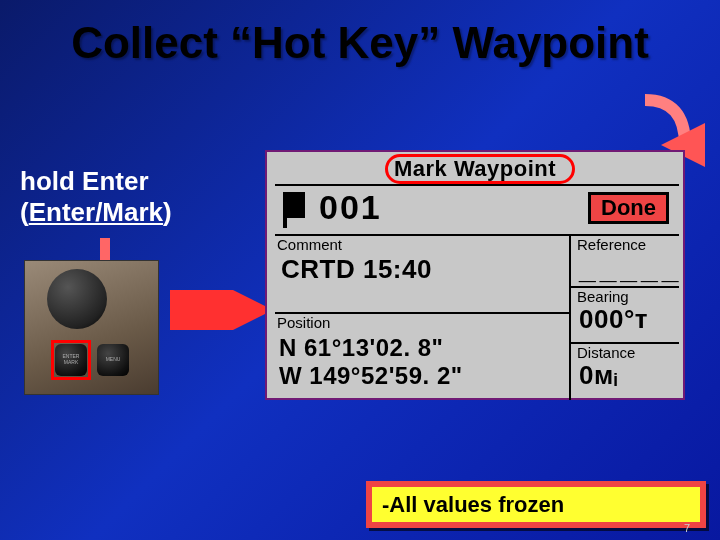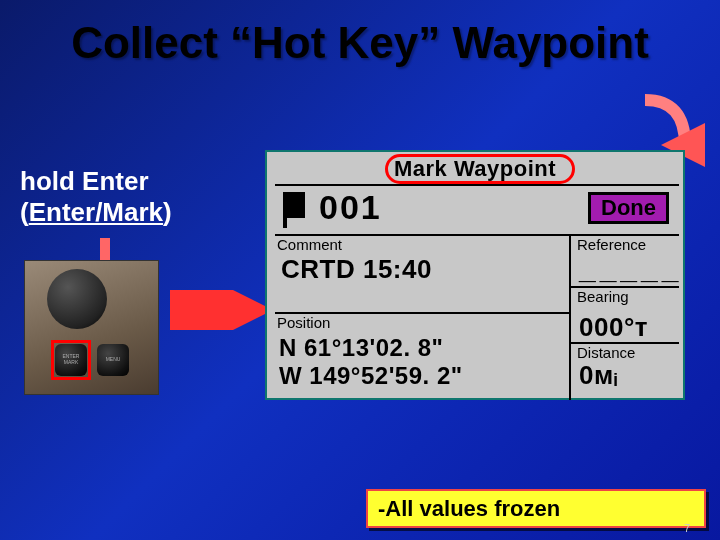--- a/index.html
+++ b/index.html
@@ -90,21 +90,21 @@
   }
 
   
   .screen {
     position: absolute;
     top: 150px;
     left: 265px;
     width: 420px;
     height: 250px;
     background: #c8c8c8;
-    border: 2px solid #0f766e;
+    border: 2px solid #701a75;
     font-family: "Arial Black", Arial, sans-serif;
   }
   .scr-title {
     position: absolute;
     top: 4px; left: 0; width: 100%;
     text-align: center;
     font-size: 22px; font-weight: 900;
     color: #000;
     letter-spacing: 0.5px;
   }
@@ -135,21 +135,21 @@
     letter-spacing: 2px;
     color: #000;
   }
   .done-btn {
     position: absolute;
     top: 40px; right: 14px;
     border: 3px solid #000;
     padding: 0 10px;
     font-size: 22px; font-weight: 900;
     color: #000;
-    background: #a21caf;
+    background: #ef4444;
   }
   .label {
     position: absolute;
     font-size: 15px;
     color: #000;
     font-weight: 400;
     font-family: Arial, sans-serif;
   }
   .value {
     position: absolute;
@@ -163,21 +163,21 @@
   .hr { position: absolute; background: #000; height: 2px; }
   .vr { position: absolute; background: #000; width: 2px; }
 
   
   .note {
     position: absolute;
     bottom: 12px;
     right: 14px;
     width: 340px;
     background: #ffff30;
-    border: 2px solid #ef4444;
+    border: 6px solid #ef4444;
     box-shadow: 3px 3px 0 rgba(0,0,0,0.6);
     padding: 4px 10px;
     font-size: 22px;
     font-weight: bold;
     color: #000;
     line-height: 1.25;
   }
   .pagenum {
     position: absolute;
     bottom: 6px; right: 30px;
@@ -247,21 +247,21 @@
   <div class="vr" style="top:82px;left:302px;height:166px;"></div>
 
   <div class="label" style="top:84px;left:10px;">Comment</div>
   <div class="value" style="top:102px;left:14px;">CRTD 15:40</div>
 
   <div class="label" style="top:84px;left:310px;">Reference</div>
   <div class="value" style="top:100px;left:312px;font-size:30px;letter-spacing:4px;">_____</div>
 
   <div class="hr" style="top:134px;left:302px;width:110px;"></div>
   <div class="label" style="top:136px;left:310px;">Bearing</div>
-  <div class="value" style="top:152px;left:312px;margin-top:8px;">000°ᴛ</div>
+  <div class="value" style="top:152px;left:312px;">000°ᴛ</div>
 
   <div class="hr" style="top:160px;left:8px;width:294px;"></div>
   <div class="label" style="top:162px;left:10px;">Position</div>
   <div class="value" style="top:182px;left:12px;font-size:24px;">N 61°13'02. 8"</div>
   <div class="value" style="top:210px;left:12px;font-size:24px;">W 149°52'59. 2"</div>
 
   <div class="hr" style="top:190px;left:302px;width:110px;"></div>
   <div class="label" style="top:192px;left:310px;">Distance</div>
   <div class="value" style="top:208px;left:312px;">0ᴍᵢ</div>
 </div>

